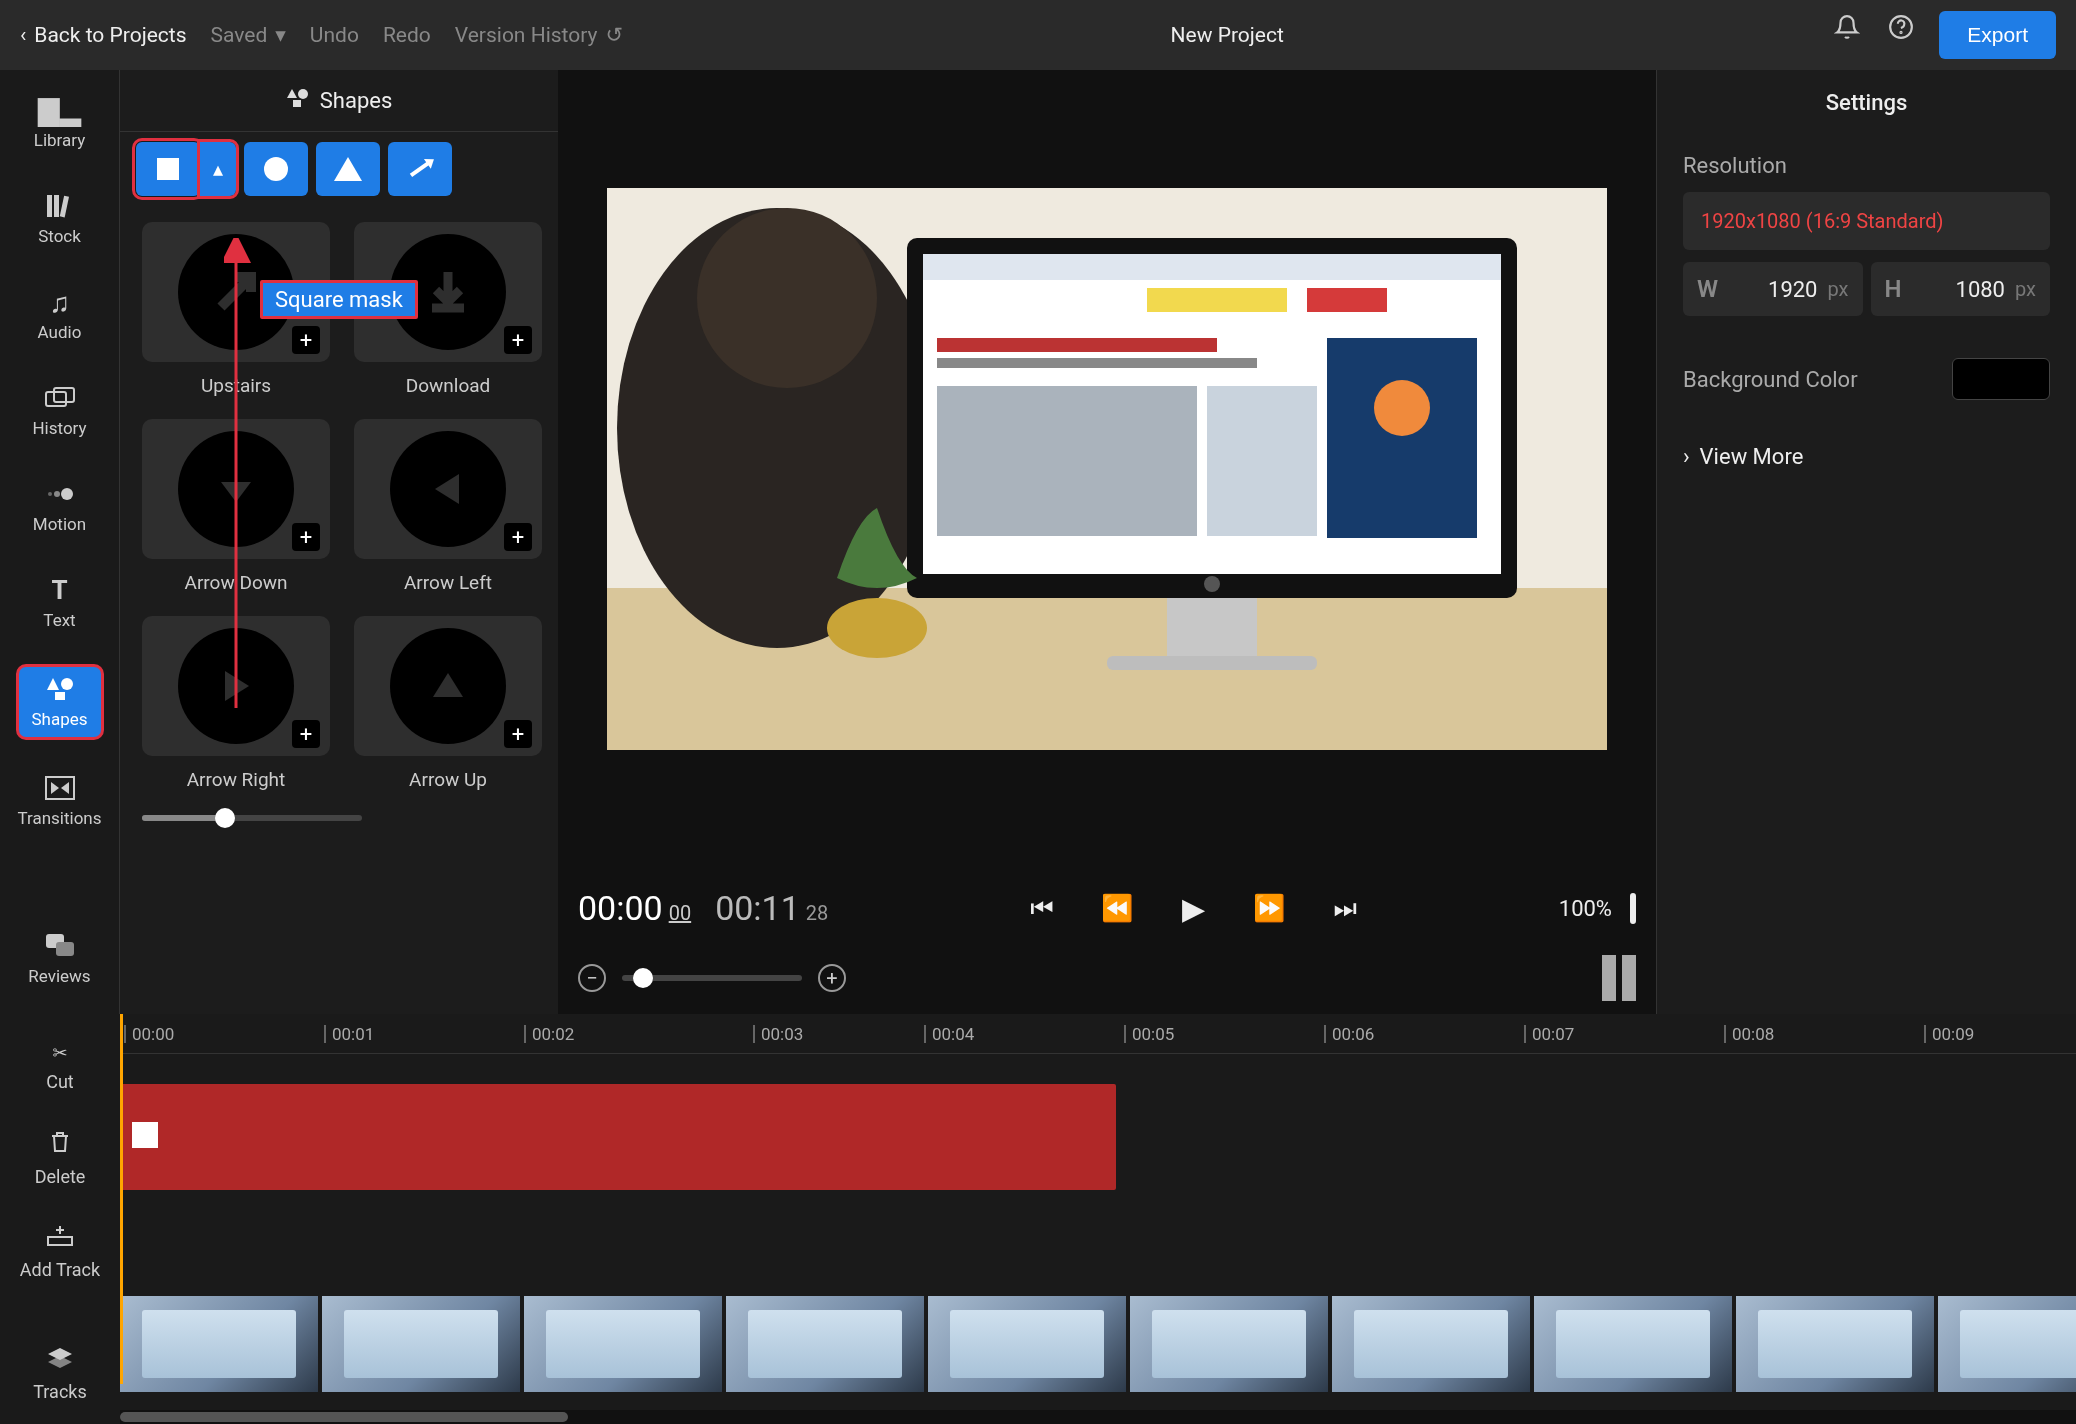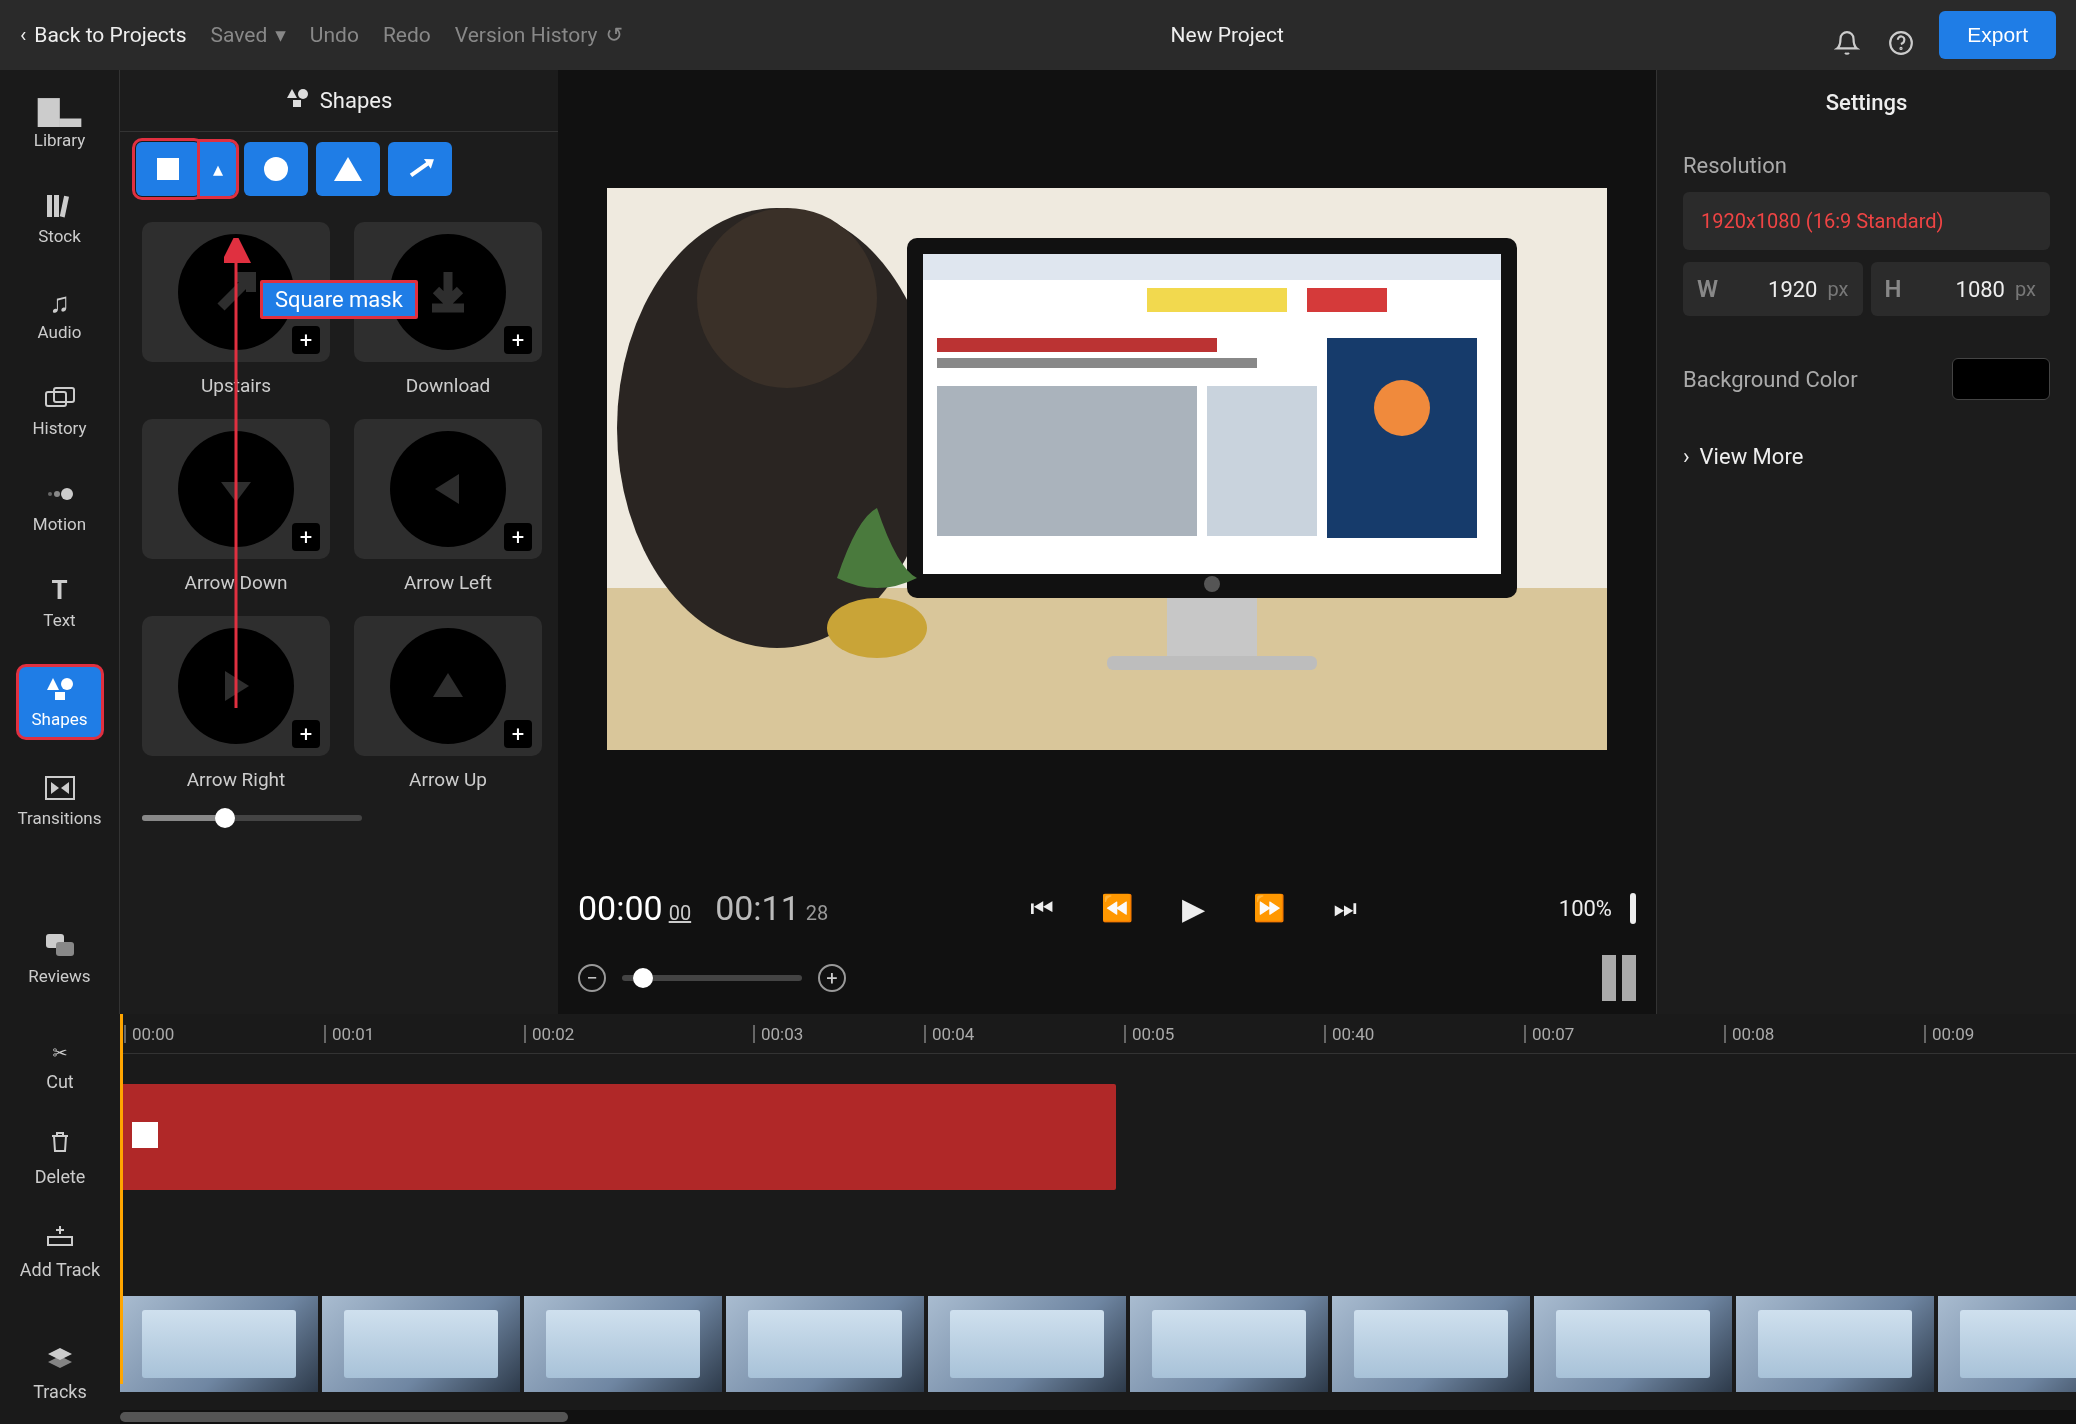--- a/index.html
+++ b/index.html
@@ -18,21 +18,21 @@
     display: flex;
     align-items: center;
     padding: 0 20px;
     gap: 24px;
   }
   .topbar .back { color: #eee; font-size: 21px; display: flex; align-items: center; gap: 8px; cursor: pointer; }
   .topbar .saved { color: #888; font-size: 21px; display: flex; align-items: center; gap: 8px; }
   .topbar .undo, .topbar .redo { color: #888; font-size: 21px; cursor: pointer; }
   .topbar .history { color: #888; font-size: 21px; display: flex; align-items: center; gap: 8px; cursor: pointer; }
   .topbar .title { flex: 1; text-align: center; color: #eee; font-size: 21px; }
-  .topbar .right { display: flex; align-items: flex-end; gap: 22px; }
+  .topbar .right { display: flex; align-items: flex-start; gap: 22px; }
   .topbar .icon-btn { width: 32px; height: 32px; display: flex; align-items: center; justify-content: center; color: #bbb; font-size: 26px; cursor: pointer; }
   .topbar .export-btn {
     background: #1f7de6; color: #fff; border: none; border-radius: 6px;
     padding: 12px 28px; font-size: 21px; cursor: pointer;
   }
 
   .main {
     display: flex;
     height: 944px;
   }
@@ -623,21 +623,21 @@
         <div class="tick" style="left: 804px;">
           <div class="bar"></div>
           <span>00:04</span>
         </div>
         <div class="tick" style="left: 1004px;">
           <div class="bar"></div>
           <span>00:05</span>
         </div>
         <div class="tick" style="left: 1204px;">
           <div class="bar"></div>
-          <span>00:40</span>
+          <span>00:06</span>
         </div>
         <div class="tick" style="left: 1404px;">
           <div class="bar"></div>
           <span>00:07</span>
         </div>
         <div class="tick" style="left: 1604px;">
           <div class="bar"></div>
           <span>00:08</span>
         </div>
         <div class="tick" style="left: 1804px;">

